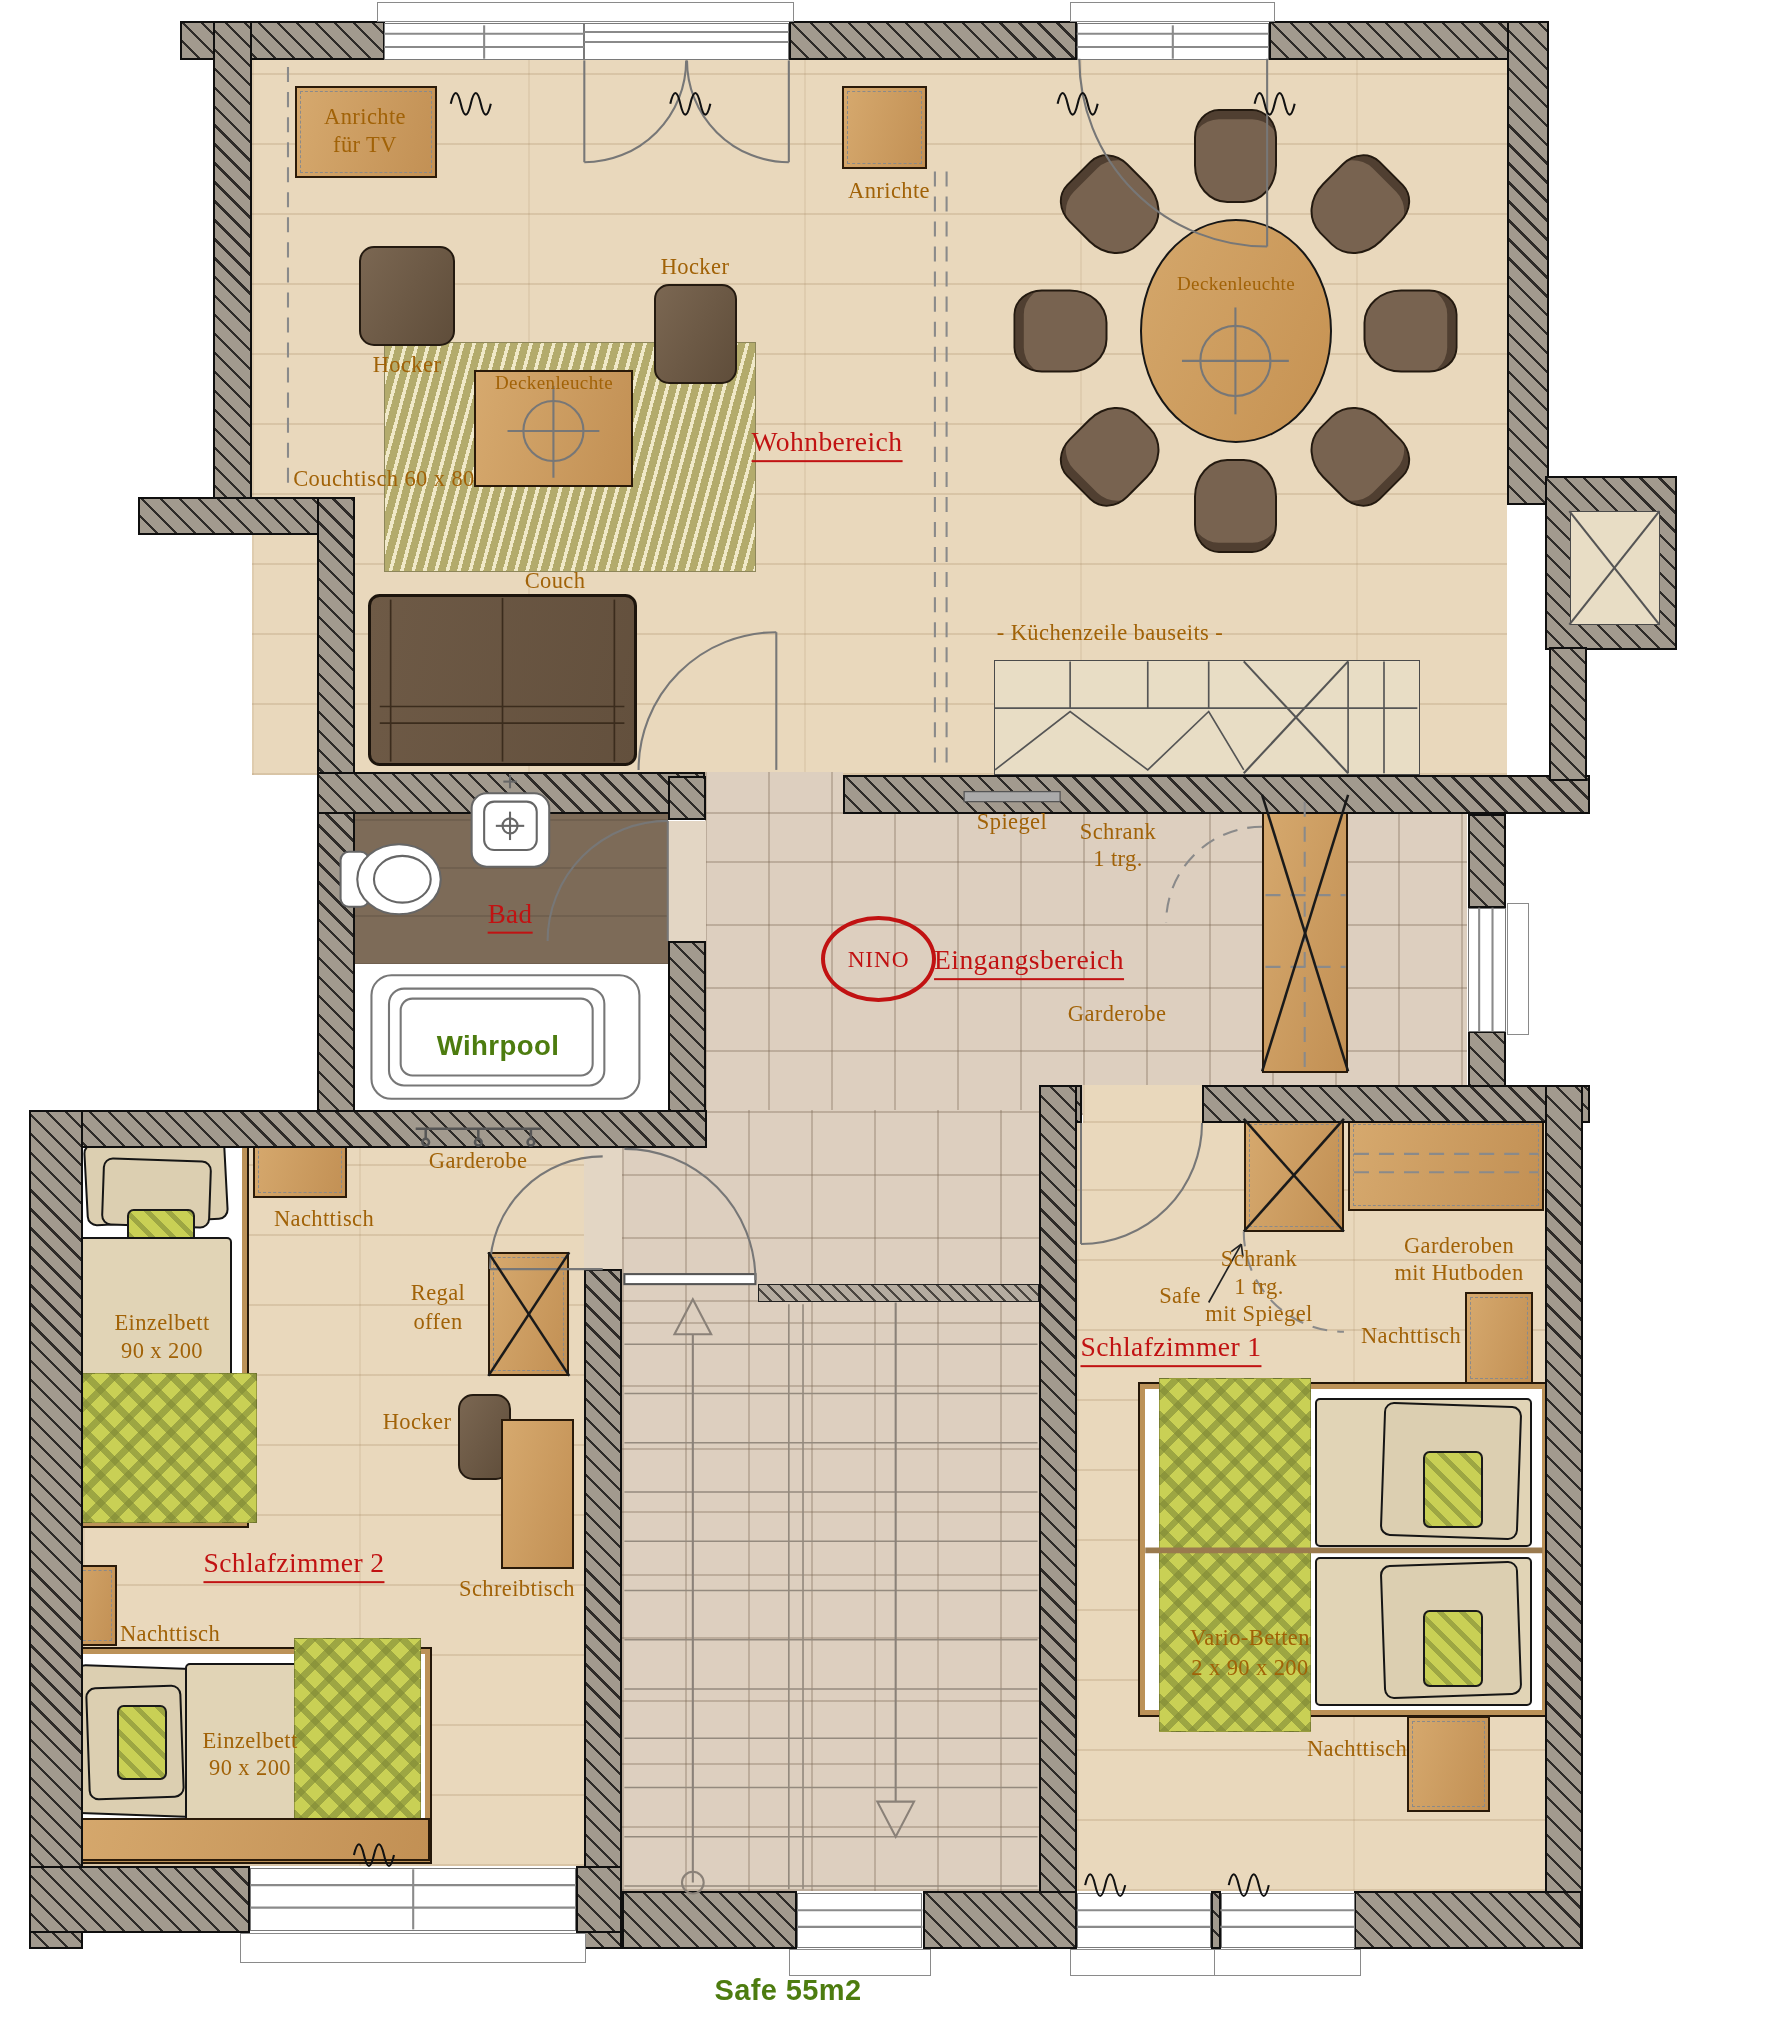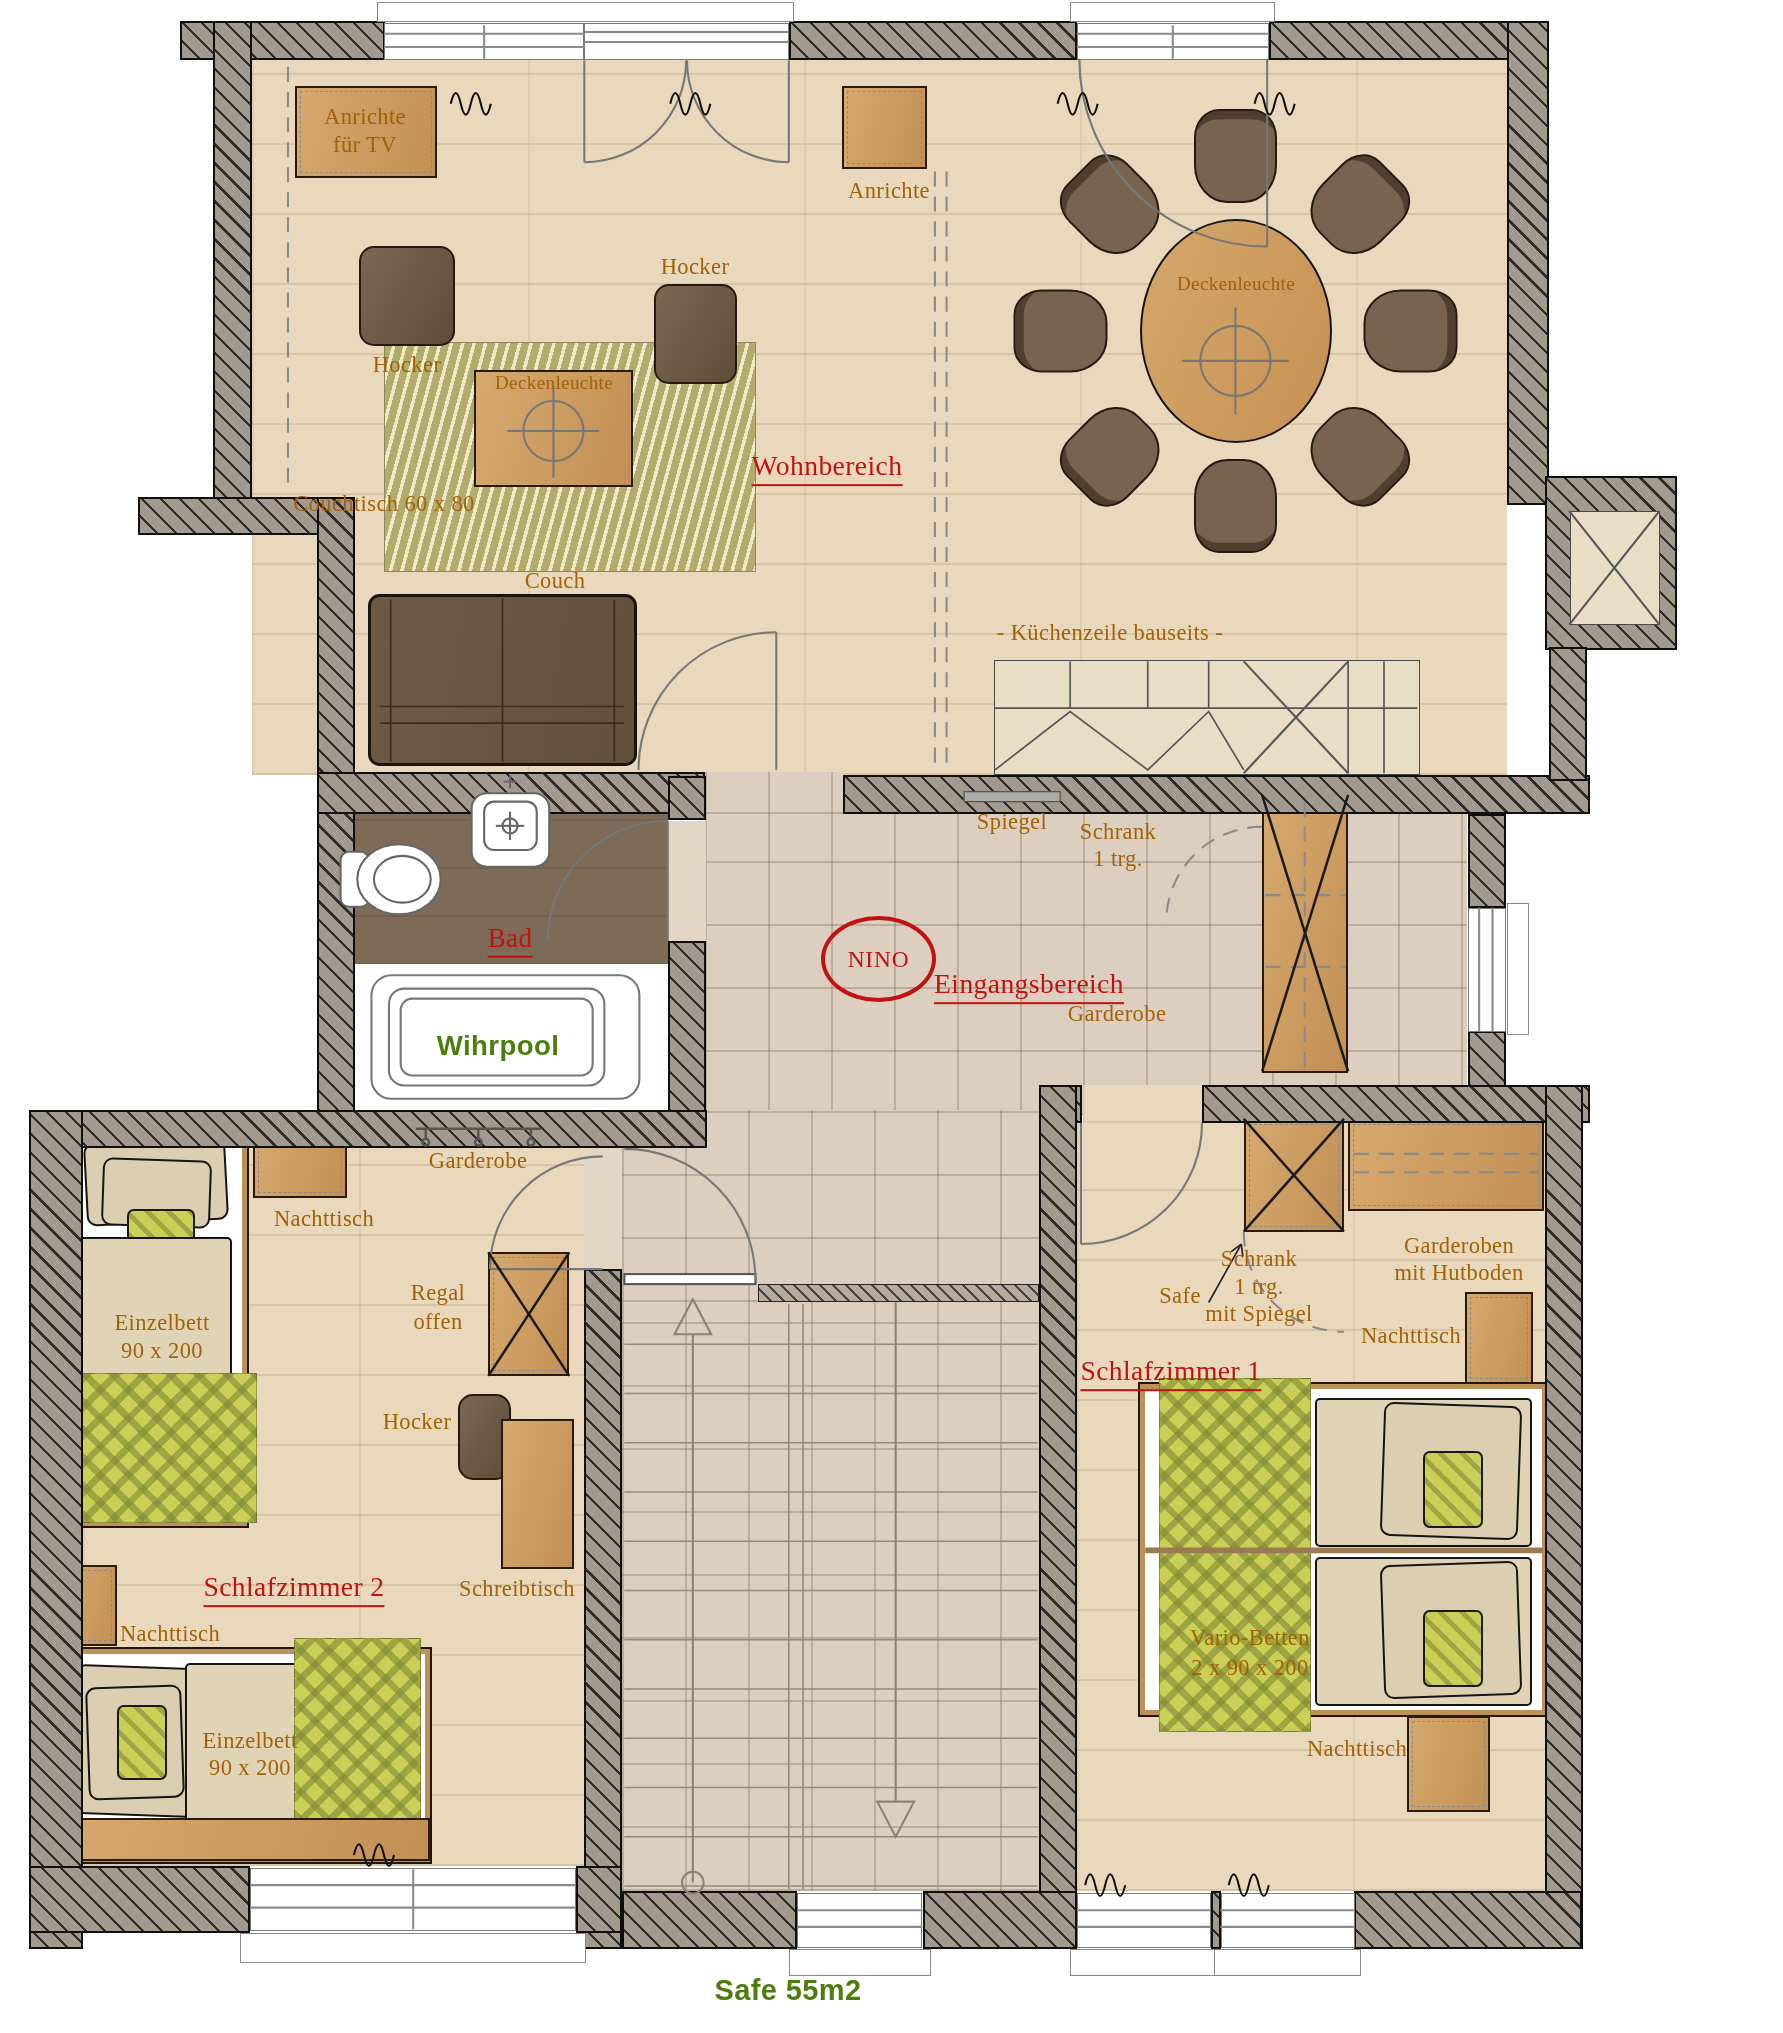--- a/index.html
+++ b/index.html
@@ -42,21 +42,21 @@
     border:1.7px solid rgba(60,60,20,.35);}
   .gpillow{background-color:#c9d055;
     background-image:repeating-linear-gradient(45deg,rgba(128,138,54,.6) 0 5px,transparent 5px 15px);
     border:2.1px solid #1a1a1a;border-radius:6.7px;}
   .dashed{outline:1.7px dashed #8a8a8a;outline-offset:-6.7px;}
   
   .lbl{position:absolute;transform:translate(-50%,-50%);font:22.5px "Liberation Serif",serif;
        color:#a16207;white-space:nowrap;letter-spacing:0.4px;z-index:40;}
   .sm{font-size:19px;}
   .red{color:#c11212;font-size:27.6px;}
-  .u{border-bottom:2.5px solid #c11212;padding-bottom:1.7px;margin-top:24px;}
+  .u{border-bottom:2.5px solid #c11212;padding-bottom:1.7px;}
   .bold-sans{font:bold 27.6px "Liberation Sans",sans-serif;color:#4d7c0f;}
   .nino-oval{position:absolute;left:821px;top:916px;width:107px;height:78px;border:4.2px solid #c11212;
        border-radius:50%;display:flex;align-items:center;justify-content:center;z-index:40;}
   .nino-oval span{color:#c11212;font:23.4px "Liberation Serif",serif;letter-spacing:0.8px;text-align:right;}
   svg.lines{position:absolute;left:0;top:0;z-index:30;}
   .f{z-index:1}.fur{z-index:5}.wl{z-index:10}.wn{z-index:12}
 </style>
 </head>
 <body>
 
@@ -347,21 +347,21 @@
       <line x1="1487" y1="1490" x2="1475" y2="1499"></line>
         <line x1="1487" y1="1490" x2="1489" y2="1505"></line>
     </g>
   </svg>
 
   <div class="lbl" style="left:365px;top:117px;">Anrichte</div>
   <div class="lbl" style="left:365px;top:145px;">für TV</div>
   <div class="lbl" style="left:407px;top:365px;">Hocker</div>
   <div class="lbl" style="left:695px;top:267px;">Hocker</div>
   <div class="lbl sm" style="left:554px;top:383px;">Deckenleuchte</div>
-  <div class="lbl" style="left:384px;top:504px;text-align:right;">Couchtisch 60 x 80</div>
+  <div class="lbl" style="left:384px;top:479px;text-align:right;">Couchtisch 60 x 80</div>
   <div class="lbl red u" style="left:827px;top:444px;">Wohnbereich</div>
   <div class="lbl" style="left:555px;top:581px;">Couch</div>
   <div class="lbl" style="left:889px;top:191px;">Anrichte</div>
   <div class="lbl sm" style="left:1236px;top:284px;">Deckenleuchte</div>
   <div class="lbl" style="left:1110px;top:633px;">- Küchenzeile bauseits -</div>
   <div class="lbl" style="left:1012px;top:822px;">Spiegel</div>
   <div class="lbl" style="left:1118px;top:832px;">Schrank</div>
   <div class="lbl" style="left:1118px;top:859px;">1 trg.</div>
   <div class="lbl red u" style="left:1029px;top:962px;">Eingangsbereich</div>
   <div class="lbl" style="left:1117px;top:1014px;">Garderobe</div>

